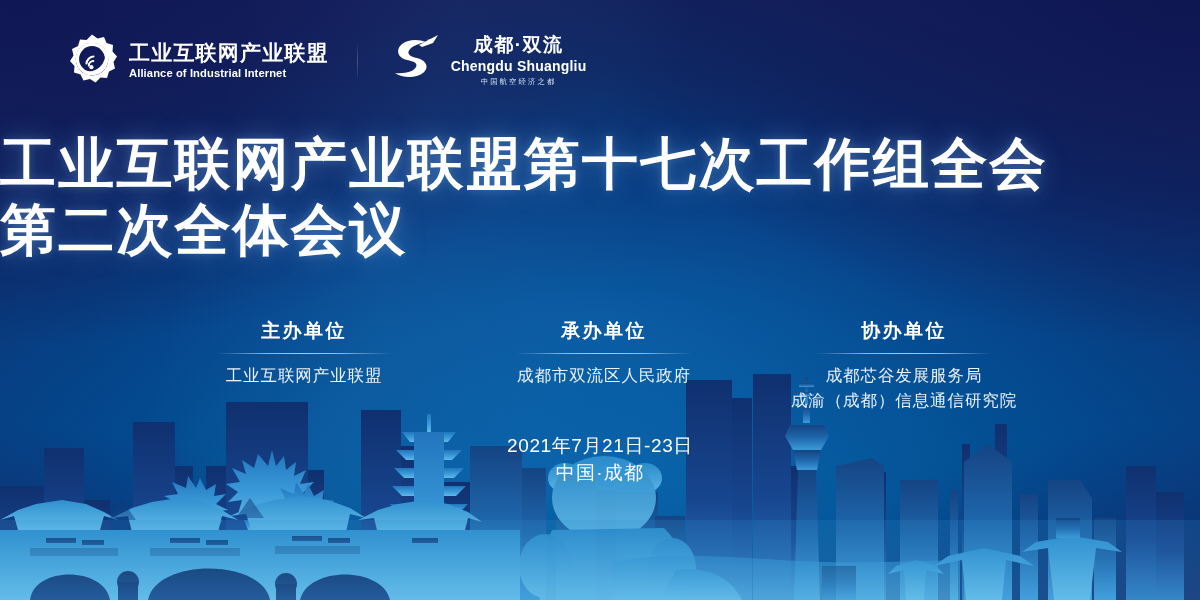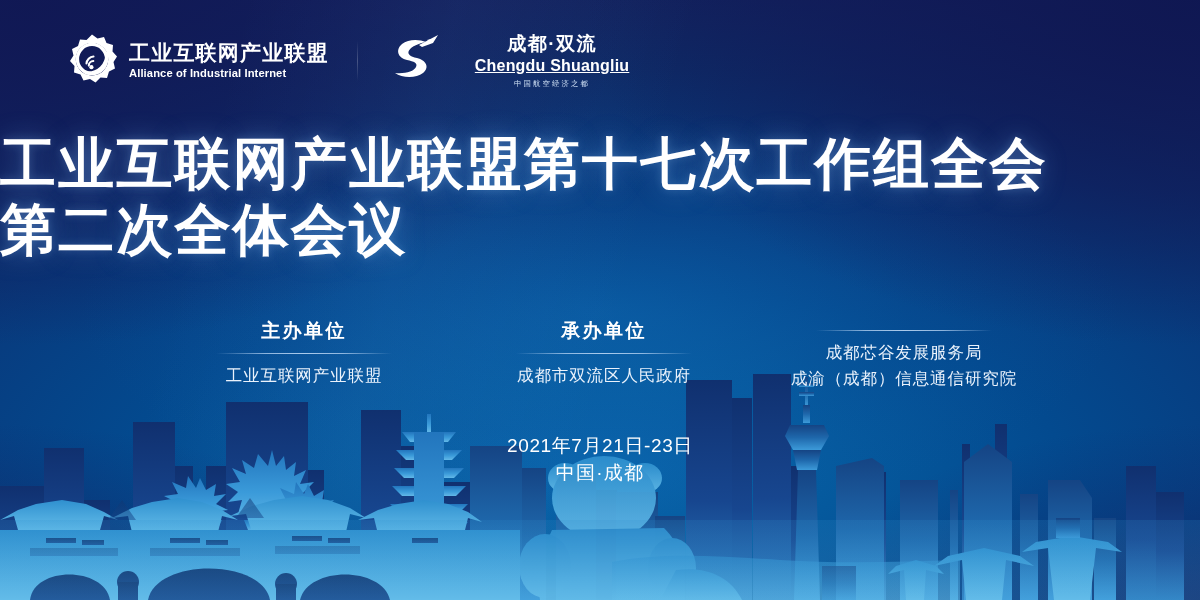--- a/index.html
+++ b/index.html
@@ -101,38 +101,37 @@
   }
 
   .logo-divider {
     width: 1px;
     height: 40px;
     background: linear-gradient(180deg, rgba(255,255,255,0) 0%, rgba(255,255,255,0.22) 50%, rgba(255,255,255,0) 100%);
     margin: 0 2px;
   }
 
   .logo-cd .mark { margin-right: 9px; }
-  .logo-cd .words { display: flex; flex-direction: column; align-items: center; justify-content: center; margin-left: 24px; }
+  .logo-cd .words { display: flex; flex-direction: column; align-items: center; justify-content: center; }
   .logo-cd .cn {
     color: #ffffff;
     font-size: 19px;
     font-weight: bold;
     letter-spacing: 1.5px;
     line-height: 1.05;
     white-space: nowrap;
   }
   .logo-cd .en {
     color: #ffffff;
-    font-size: 16px;
+    font-size: 14px;
     font-weight: bold;
     letter-spacing: 0.2px;
     line-height: 1.3;
     margin-top: 2px;
     white-space: nowrap;
-    text-decoration: underline;
   }
   .logo-cd .sub {
     color: #cfe0f5;
     font-size: 7.4px;
     letter-spacing: 2.1px;
     line-height: 1.3;
     margin-top: 2px;
     white-space: nowrap;
   }
 
@@ -466,20 +465,21 @@
       <div class="org-name">工业互联网产业联盟</div>
     </div>
 
     <div class="org-col">
       <div class="org-title">承办单位</div>
       <div class="org-rule"></div>
       <div class="org-name">成都市双流区人民政府</div>
     </div>
 
     <div class="org-col">
+      <div class="org-title">协办单位</div>
       <div class="org-rule"></div>
       <div class="org-name">成都芯谷发展服务局</div>
       <div class="org-name">成渝（成都）信息通信研究院</div>
     </div>
   </div>
 
   <div class="datebox">
     <div class="date-line">2021年7月21日-23日</div>
     <div class="place-line">中国·成都</div>
   </div>

